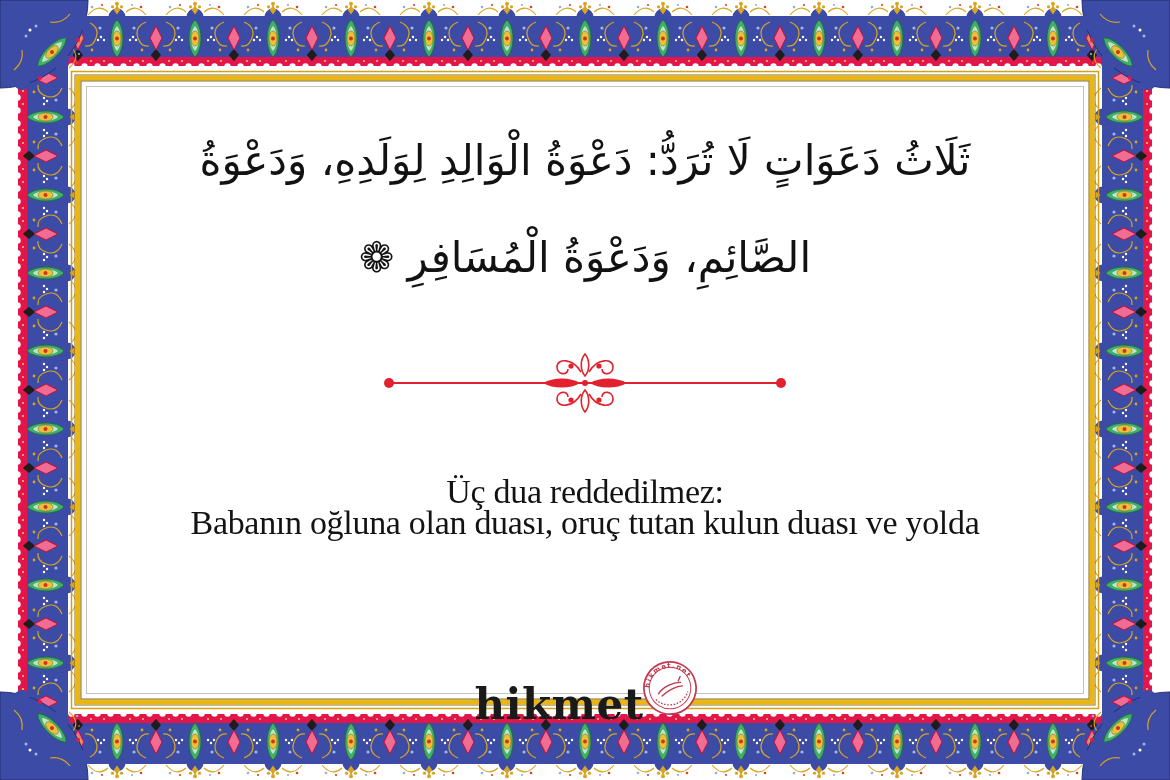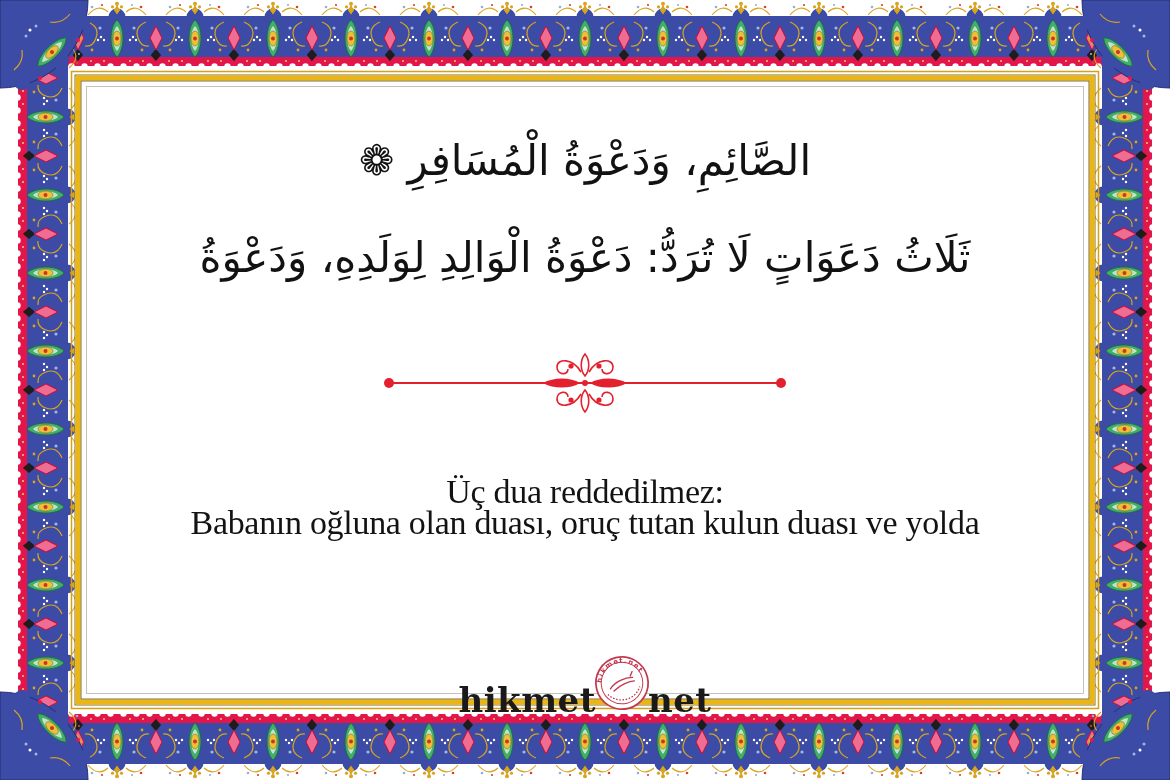--- a/index.html
+++ b/index.html
@@ -10,21 +10,21 @@
   .arabic{position:absolute;left:110px;right:110px;top:112px;direction:rtl;text-align:center;
           font-family:"DejaVu Sans",sans-serif;font-size:42px;font-weight:500;color:#121212;}
   .arabic .aline{line-height:97px;}
   .divider-wrap{position:absolute;left:375px;top:346px;width:420px;height:74px;}
   .tr-heading{position:absolute;left:100px;right:100px;top:441px;text-align:center;
               font-family:"Liberation Serif",serif;font-size:34px;color:#131313;letter-spacing:-0.3px;margin-top:32px;}
   .tr-body{position:absolute;left:80px;right:80px;top:499px;text-align:center;
            font-family:"Liberation Serif",serif;font-size:34px;color:#131313;letter-spacing:-0.3px;}
   .tr-body .tline{line-height:48px;}
   .logo{position:absolute;left:0;top:640px;width:1170px;display:flex;align-items:center;justify-content:center;}
-  .logo .word{font-family:"DejaVu Serif",serif;font-weight:bold;font-size:34px;color:#1a1a1a;
+  .logo .word{font-family:"DejaVu Serif",serif;font-weight:bold;font-size:42px;color:#1a1a1a;
               letter-spacing:0.5px;position:relative;z-index:2;margin-top:40px;}
   .seal{width:58px;height:58px;margin:0 -3px -6px -3px;transform:rotate(-14deg);position:relative;z-index:1;}
 </style>
 </head>
 <body>
 
 <div class="page">
 
   <svg class="border-svg" viewBox="0 0 1170 780" xmlns="http://www.w3.org/2000/svg">
     <defs>
@@ -162,22 +162,22 @@
       <rect x="75" y="75" width="1020" height="630" fill="#ffffff" stroke="#7a5c0e" stroke-width="0.9"></rect>
       <rect x="78" y="78" width="1014" height="624" fill="none" stroke="#e9b616" stroke-width="5"></rect>
       <rect x="81" y="81" width="1008" height="618" fill="none" stroke="#7a5c0e" stroke-width="0.9"></rect>
       <rect x="86.5" y="86.5" width="997" height="607" fill="none" stroke="#b3b3b3" stroke-width="0.8"></rect>
     </g>
   </svg>
 
   <div class="content">
 
     <div class="arabic">
+      <div class="aline">ثَلَاثُ دَعَوَاتٍ لَا تُرَدُّ: دَعْوَةُ الْوَالِدِ لِوَلَدِهِ، وَدَعْوَةُ</div>
       <div class="aline">الصَّائِمِ، وَدَعْوَةُ الْمُسَافِرِ ❁</div>
-      <div class="aline">ثَلَاثُ دَعَوَاتٍ لَا تُرَدُّ: دَعْوَةُ الْوَالِدِ لِوَلَدِهِ، وَدَعْوَةُ</div>
     </div>
 
     <div class="divider-wrap">
       <svg viewBox="0 0 420 74" width="420" height="74" xmlns="http://www.w3.org/2000/svg">
         <g stroke="#e3202e" fill="none">
           <line x1="14" y1="37" x2="406" y2="37" stroke-width="2.2"></line>
           <path d="M210,8 C215,14 215,24 210,30 C205,24 205,14 210,8 Z" stroke-width="1.6"></path>
           <path d="M210,44 C215,50 215,60 210,66 C205,60 205,50 210,44 Z" stroke-width="1.6"></path>
           <path d="M206,26 C198,12 182,12 182,21 C182,29 193,30 193,23" stroke-width="1.6"></path>
           <path d="M214,26 C222,12 238,12 238,21 C238,29 227,30 227,23" stroke-width="1.6"></path>
@@ -211,17 +211,16 @@
           <path id="sealArc" d="M9,30 A21,21 0 0 1 51,30"></path>
         </defs>
         <circle cx="30" cy="30" r="27" fill="#ffffff" stroke="#c2384e" stroke-width="1.8"></circle>
         <circle cx="30" cy="30" r="21.5" fill="none" stroke="#c2384e" stroke-width="1"></circle>
         <text font-family="DejaVu Sans, sans-serif" font-size="7" font-weight="bold" fill="#c2384e" letter-spacing="1.2">
           <textPath href="#sealArc" startOffset="50%" text-anchor="middle">hikmet.net</textPath>
         </text>
         <path d="M13,38 A20,20 0 0 0 47,38" fill="none" stroke="#c2384e" stroke-width="1.4" stroke-dasharray="1.6,1.7"></path>
         <path d="M17,33 C23,27 35,25 42,27 M20,36 C28,31 38,30 43,31 M40,25 l3,-4" fill="none" stroke="#c2384e" stroke-width="1.4" stroke-linecap="round"></path>
       </svg>
-      <span class="word">net</span>
     </div>
 
   </div>
 </div>
 
 </body></html>

